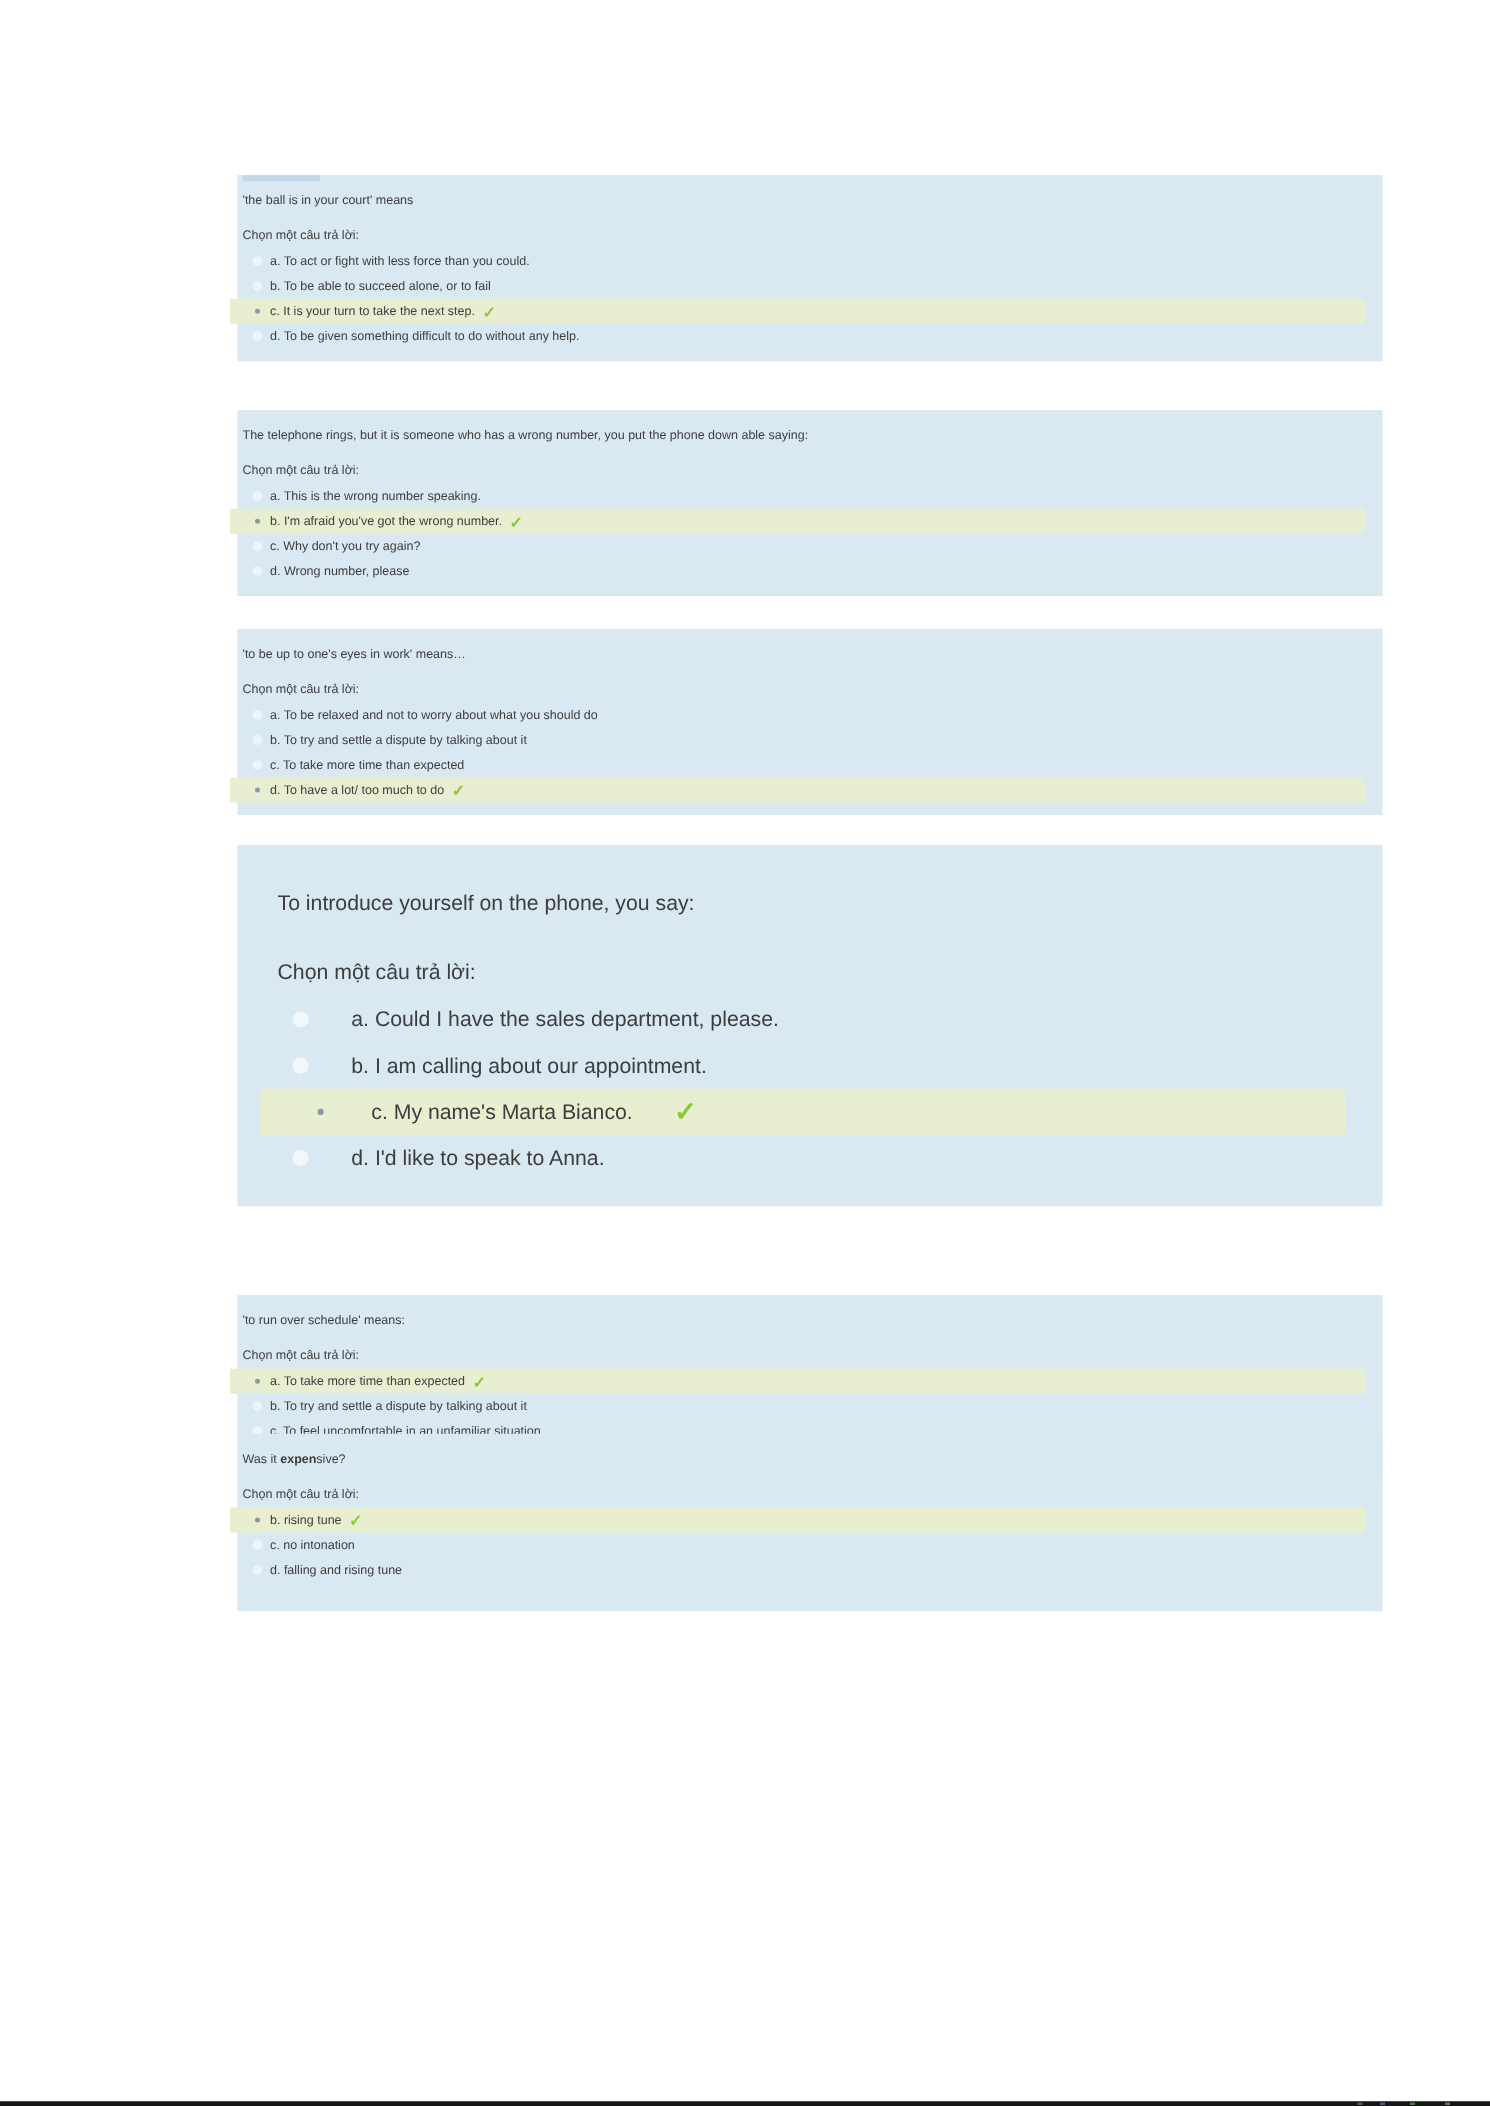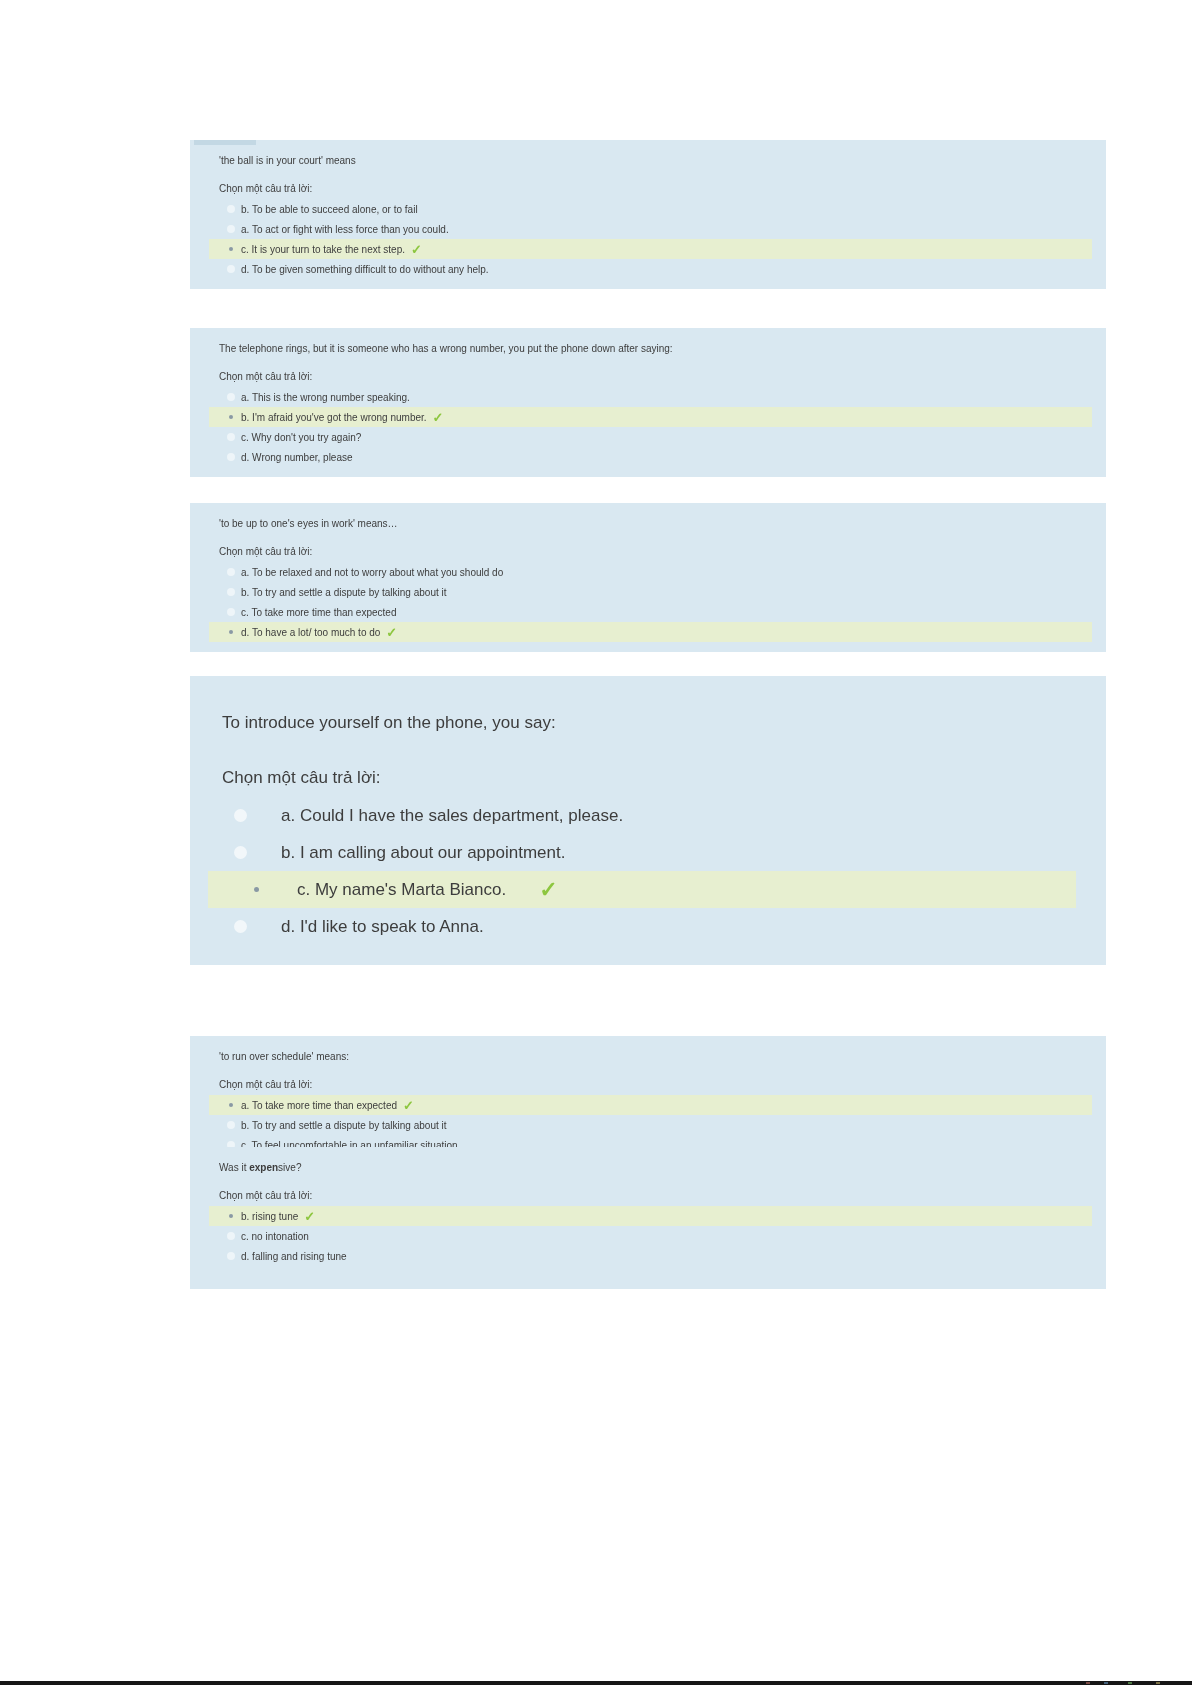--- a/index.html
+++ b/index.html
@@ -9,21 +9,21 @@
     position: relative;
     font-family: "Liberation Sans", sans-serif;
     color: #3d3d3d;
     overflow: hidden;
   }
   .card {
     position: absolute;
     left: 190px;
     width: 916px;
     background: #d9e8f1;
-    padding: 12px 14px 10px 27px;
+    padding: 12px 14px 10px 2px;
   }
   .card-lg {
     padding: 34px 30px 20px 30px;
   }
   .q-title {
     font-size: 10px;
     line-height: 13px;
     margin: 2px 0 0 2px;
     color: #3d3d3d;
   }
@@ -134,39 +134,39 @@
 </style>
 </head>
 <body>
 
 <div class="card" id="card1">
   <div class="edge-artifact"></div>
   <div class="q-title">'the ball is in your court' means</div>
   <div class="q-prompt">Chọn một câu trả lời:</div>
   <div class="opt">
     <span class="radio"></span>
+    <span>a. To act or fight with less force than you could.</span>
+  </div>
+  <div class="opt">
+    <span class="radio"></span>
     <span>b. To be able to succeed alone, or to fail</span>
   </div>
-  <div class="opt">
-    <span class="radio"></span>
-    <span>a. To act or fight with less force than you could.</span>
-  </div>
   <div class="opt correct">
     <span class="radio selected"></span>
     <span>c. It is your turn to take the next step.</span>
     <span class="check">✓</span>
   </div>
   <div class="opt">
     <span class="radio"></span>
     <span>d. To be given something difficult to do without any help.</span>
   </div>
 </div>
 
 <div class="card" id="card2">
-  <div class="q-title">The telephone rings, but it is someone who has a wrong number, you put the phone down after saying:</div>
+  <div class="q-title">The telephone rings, but it is someone who has a wrong number, you put the phone down able saying:</div>
   <div class="q-prompt">Chọn một câu trả lời:</div>
   <div class="opt">
     <span class="radio"></span>
     <span>a. This is the wrong number speaking.</span>
   </div>
   <div class="opt correct">
     <span class="radio selected"></span>
     <span>b. I'm afraid you've got the wrong number.</span>
     <span class="check">✓</span>
   </div>

